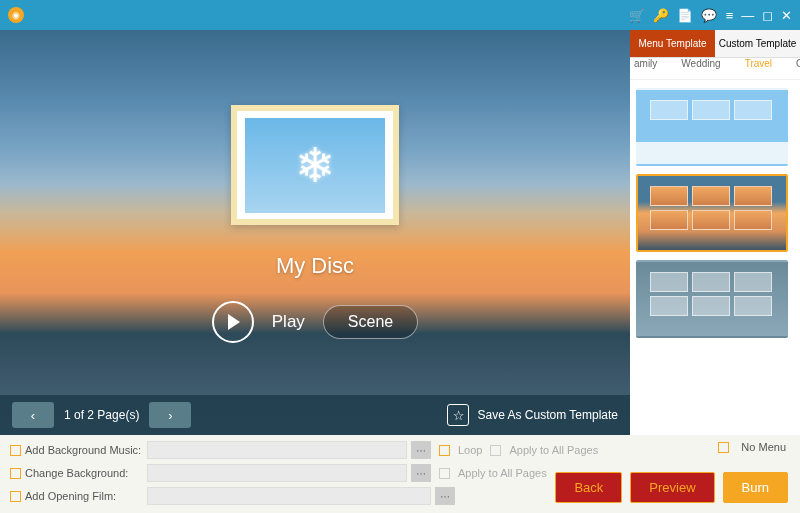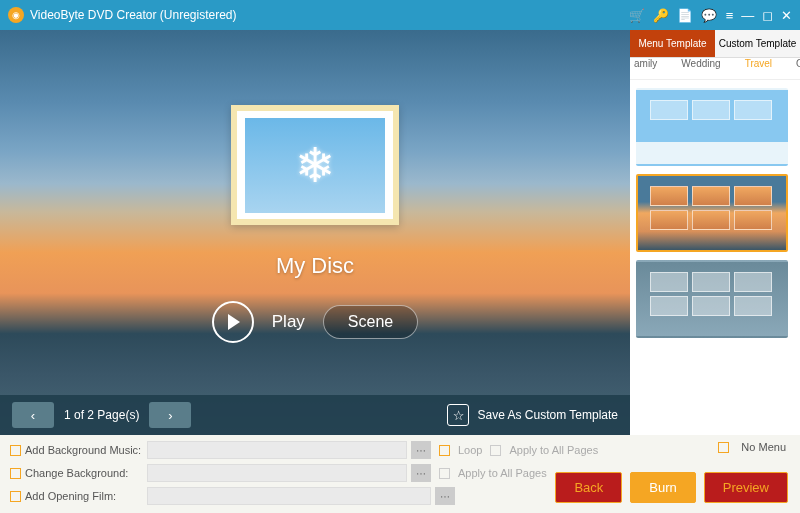--- a/index.html
+++ b/index.html
@@ -52,21 +52,20 @@
 .actions{position:absolute;right:12px;bottom:10px;display:flex;gap:8px;align-items:center}
 .action-btn{padding:7px 18px;border:1px solid #f5a623;background:#b91c1c;color:#f5a623;font-size:13px;cursor:pointer;border-radius:2px}
 .action-btn.primary{background:#f5a623;color:#fff}
 .nomenu{position:absolute;right:14px;top:6px;display:flex;align-items:center;gap:12px;color:#555}
 </style>
 </head>
 <body>
 
 <div class="titlebar">
  <div class="logo">◉</div>
- <span>VideoByte DVD Creator (Unregistered)</span>
  <div class="titlebar-icons">
   <span>🛒</span>
   <span>🔑</span>
   <span>📄</span>
   <span>💬</span>
   <span>≡</span>
   <span>—</span>
   <span>◻</span>
   <span>✕</span>
  </div>
@@ -168,16 +167,16 @@
    <div class="opt-input" style="width:284px"></div>
    <div class="opt-browse">⋯</div>
   </div>
  </div>
  <div class="nomenu">
   <div class="ck"></div>
   <span>No Menu</span>
  </div>
  <div class="actions">
   <div class="action-btn">Back</div>
+  <div class="action-btn">Preview</div>
   <div class="action-btn primary">Burn</div>
-  <div class="action-btn">Preview</div>
  </div>
 </div>
 
 </body></html>

